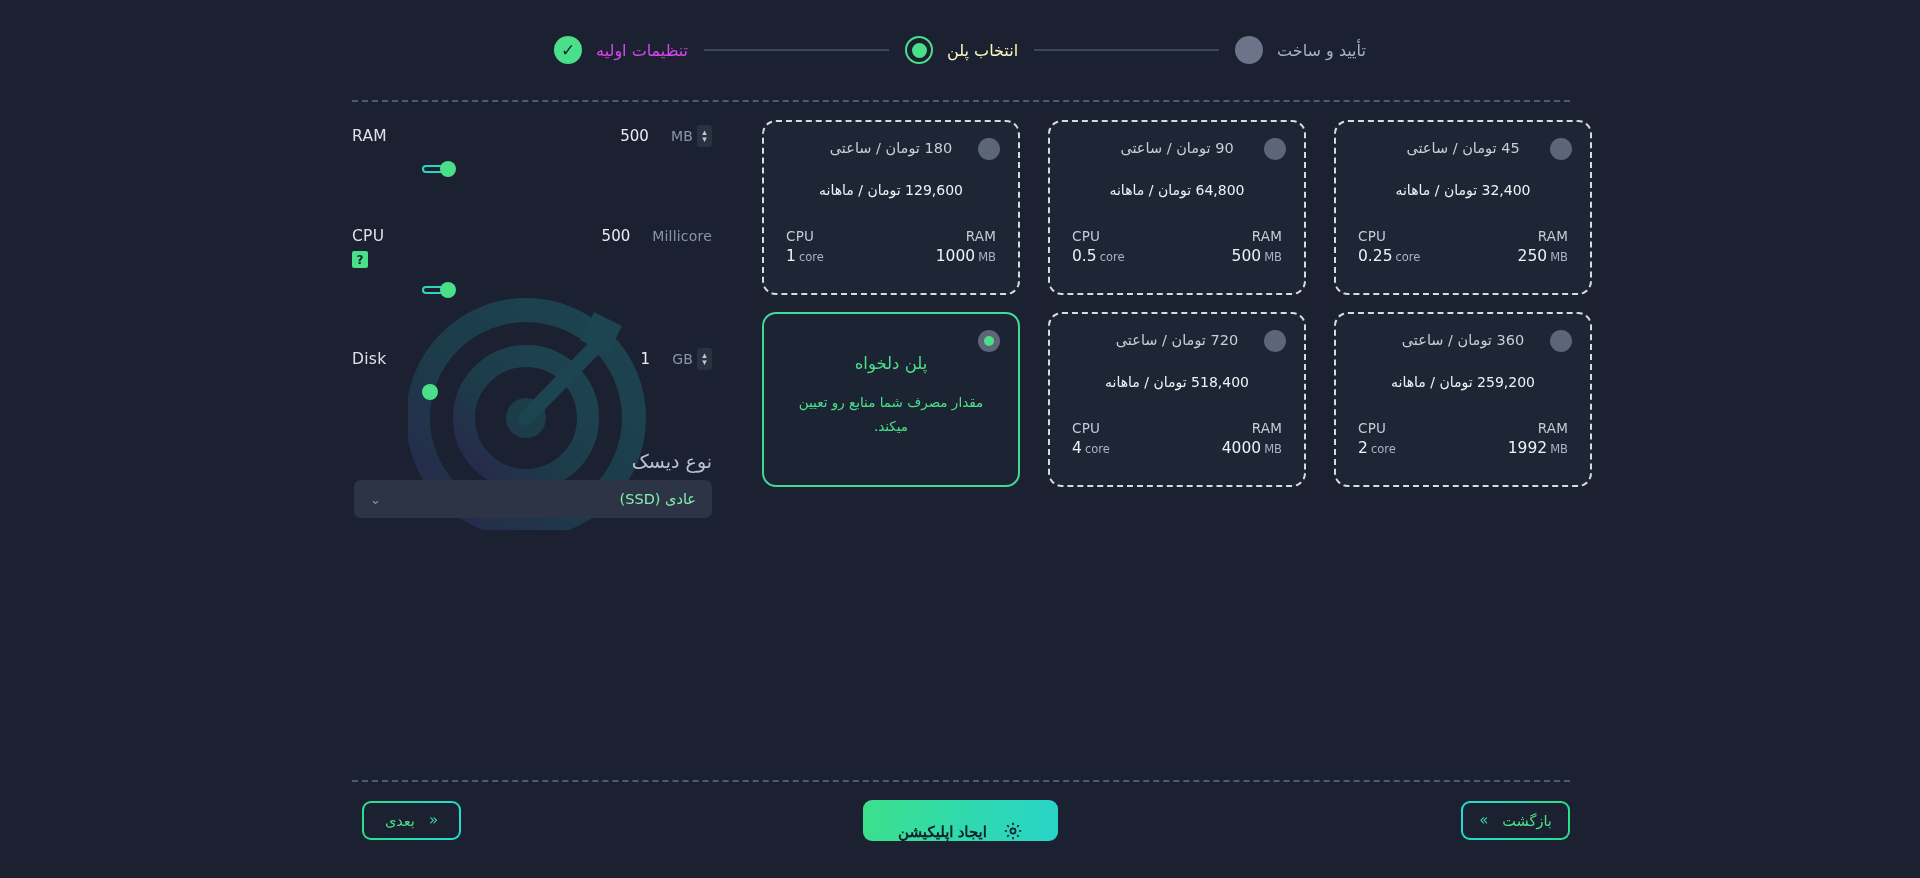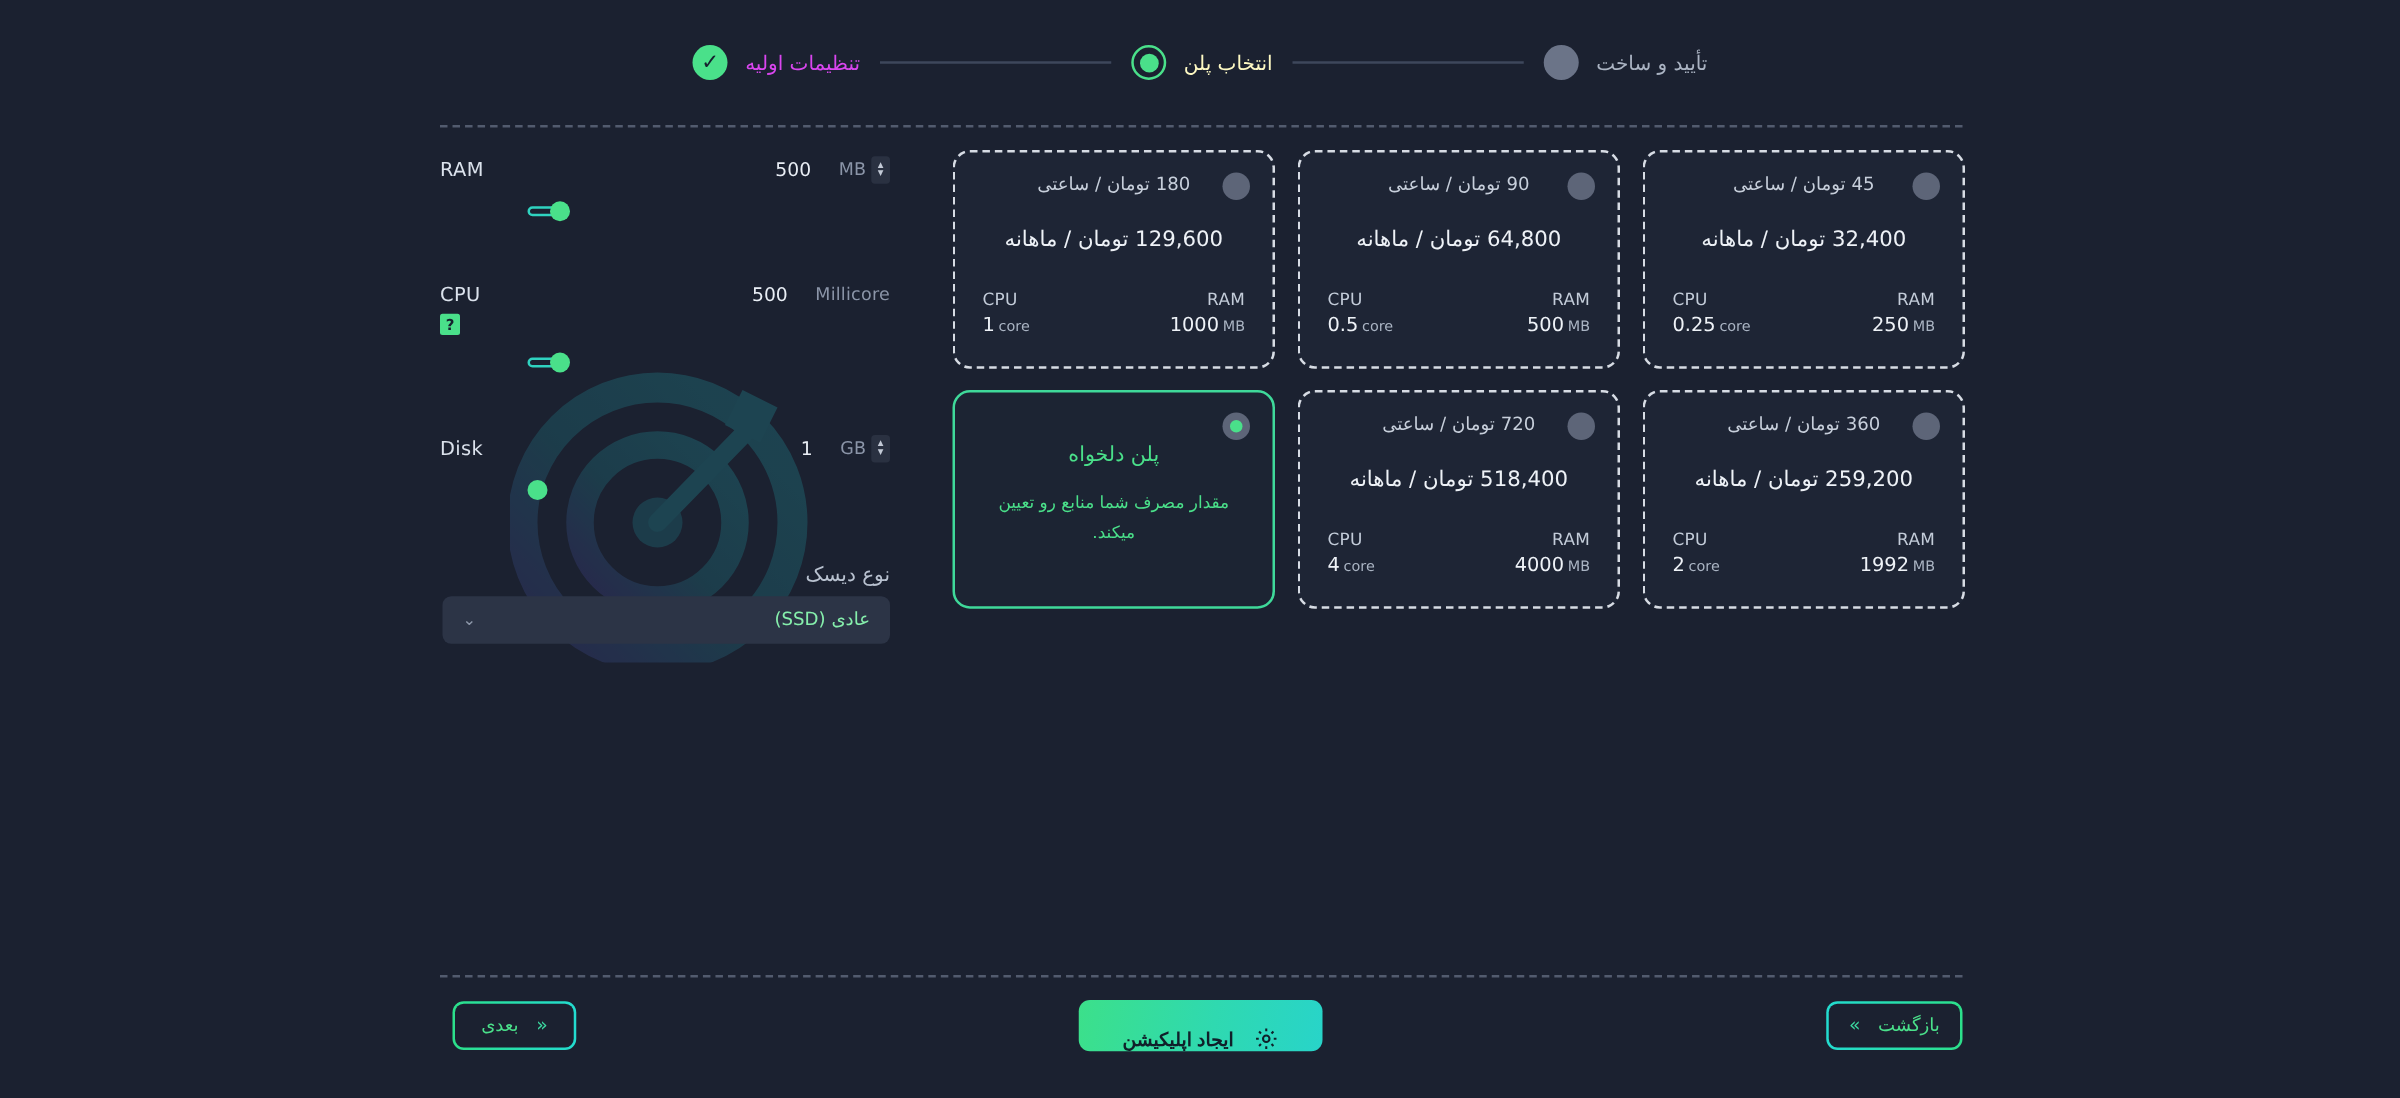--- a/index.html
+++ b/index.html
@@ -196,21 +196,21 @@
     position: absolute;
     top: 0;
     width: 16px; height: 16px;
     border-radius: 50%;
     background: #4ae08a;
   }
 
   
   .disk-type-label {
     text-align: right;
-    font-size: 16px;
+    font-size: 19px;
     color: #b9c2d0;
     margin-top: 46px;
     margin-bottom: 8px;
   }
   .select-box {
     width: 358px;
     height: 38px;
     background: #2c3446;
     border-radius: 7px;
     display: flex;
@@ -231,21 +231,21 @@
 
   
   .plans {
     position: absolute;
     left: 762px;
     top: 120px;
     width: 808px;
     display: grid;
     grid-template-columns: repeat(3, 258px);
     grid-auto-rows: 175px;
-    gap: 17px 18px;
+    gap: 17px 28px;
     direction: ltr;
   }
   .plan {
     position: relative;
     border: 2px dashed #d7dce4;
     border-radius: 14px;
     background: #1e2535;
     padding: 14px 18px 0 18px;
     direction: rtl;
   }
@@ -276,21 +276,21 @@
   }
 
   .plan-hourly {
     text-align: center;
     font-size: 14.5px;
     color: #c7cfdb;
     margin-top: 4px;
   }
   .plan-monthly {
     text-align: center;
-    font-size: 17px;
+    font-size: 14px;
     color: #eef2f7;
     margin-top: 26px;
   }
   .plan-specs {
     display: flex;
     flex-direction: row;
     justify-content: space-between;
     margin-top: 30px;
     direction: ltr;
     padding: 0 4px;

